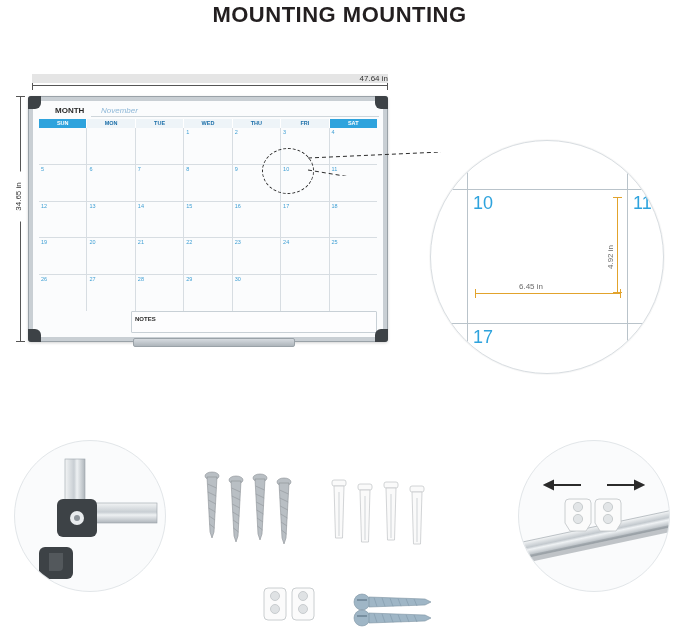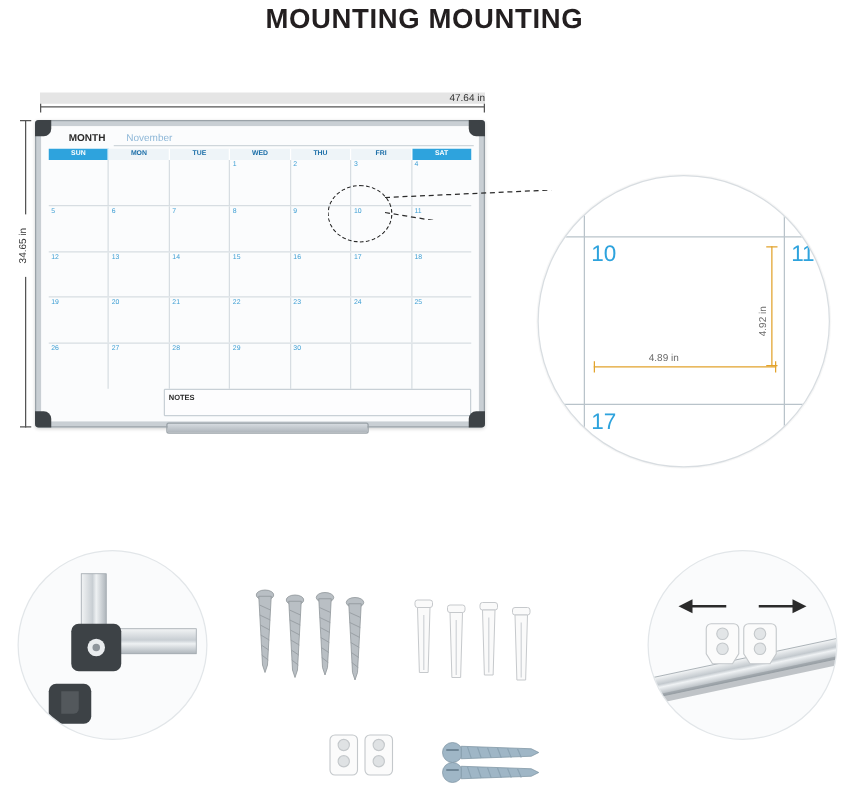--- a/index.html
+++ b/index.html
@@ -49,21 +49,21 @@
   .corner{position:absolute;width:13px;height:13px;background:#3d4246;border-radius:2px;}
   .c-tl{left:-5px;top:-5px;border-radius:3px 0 6px 0;}
   .c-tr{right:-5px;top:-5px;border-radius:0 3px 0 6px;}
   .c-bl{left:-5px;bottom:-5px;border-radius:0 6px 0 3px;}
   .c-br{right:-5px;bottom:-5px;border-radius:6px 0 3px 0;}
 
   .surface{position:absolute;left:0;top:0;right:0;bottom:0;background:#fbfcfd;overflow:hidden;}
   .month-row{position:absolute;left:6px;top:4px;right:4px;height:13px;margin-left:16px;}
   .month-lbl{font-size:8px;font-weight:bold;color:#2a2a2a;position:absolute;left:0;top:1px;}
   .month-line{position:absolute;left:36px;right:0;top:11px;height:1px;background:#cfd6db;}
-  .month-val{position:absolute;left:46px;top:1px;font-size:8px;color:#8fb8d8;}
+  .month-val{position:absolute;left:46px;top:1px;font-size:8px;font-style:italic;color:#8fb8d8;}
 
   .dow{position:absolute;left:6px;right:6px;top:18px;height:9px;display:flex;}
   .dow div{
     flex:1;font-size:5.5px;font-weight:bold;color:#1b6ea8;text-align:center;
     border-right:1px solid #fff;line-height:9px;background:#eef4f8;
   }
   .dow div.we{background:#2ea3dd;color:#ffffff;}
   .dow div:last-child{border-right:none;}
 
   .grid{position:absolute;left:6px;right:6px;top:27px;bottom:26px;display:flex;flex-direction:column;}
@@ -305,21 +305,21 @@
     <div class="zg-v" style="left:36px;top:0;height:232px;"></div>
     <div class="zg-v" style="left:196px;top:0;height:232px;"></div>
 
     <div class="znum" style="left:42px;top:52px;">10</div>
     <div class="znum" style="left:202px;top:52px;">11</div>
     <div class="znum" style="left:42px;top:186px;">17</div>
 
     <div class="dimline" style="left:44px;top:152px;width:146px;height:1px;"></div>
     <div class="dimline" style="left:44px;top:148px;width:1px;height:9px;"></div>
     <div class="dimline" style="left:189px;top:148px;width:1px;height:9px;"></div>
-    <div class="dimtxt" style="left:88px;top:141px;">4.89 in</div>
+    <div class="dimtxt" style="left:88px;top:141px;">6.45 in</div>
 
     <div class="dimline" style="left:186px;top:56px;width:1px;height:96px;"></div>
     <div class="dimline" style="left:182px;top:56px;width:9px;height:1px;"></div>
     <div class="dimline" style="left:182px;top:151px;width:9px;height:1px;"></div>
     <div class="dimtxt rot" style="left:175px;top:128px;">4.92 in</div>
   </div>
 </div>
 
 <div class="bl-circle">
   <svg width="150" height="150" viewBox="0 0 150 150">

